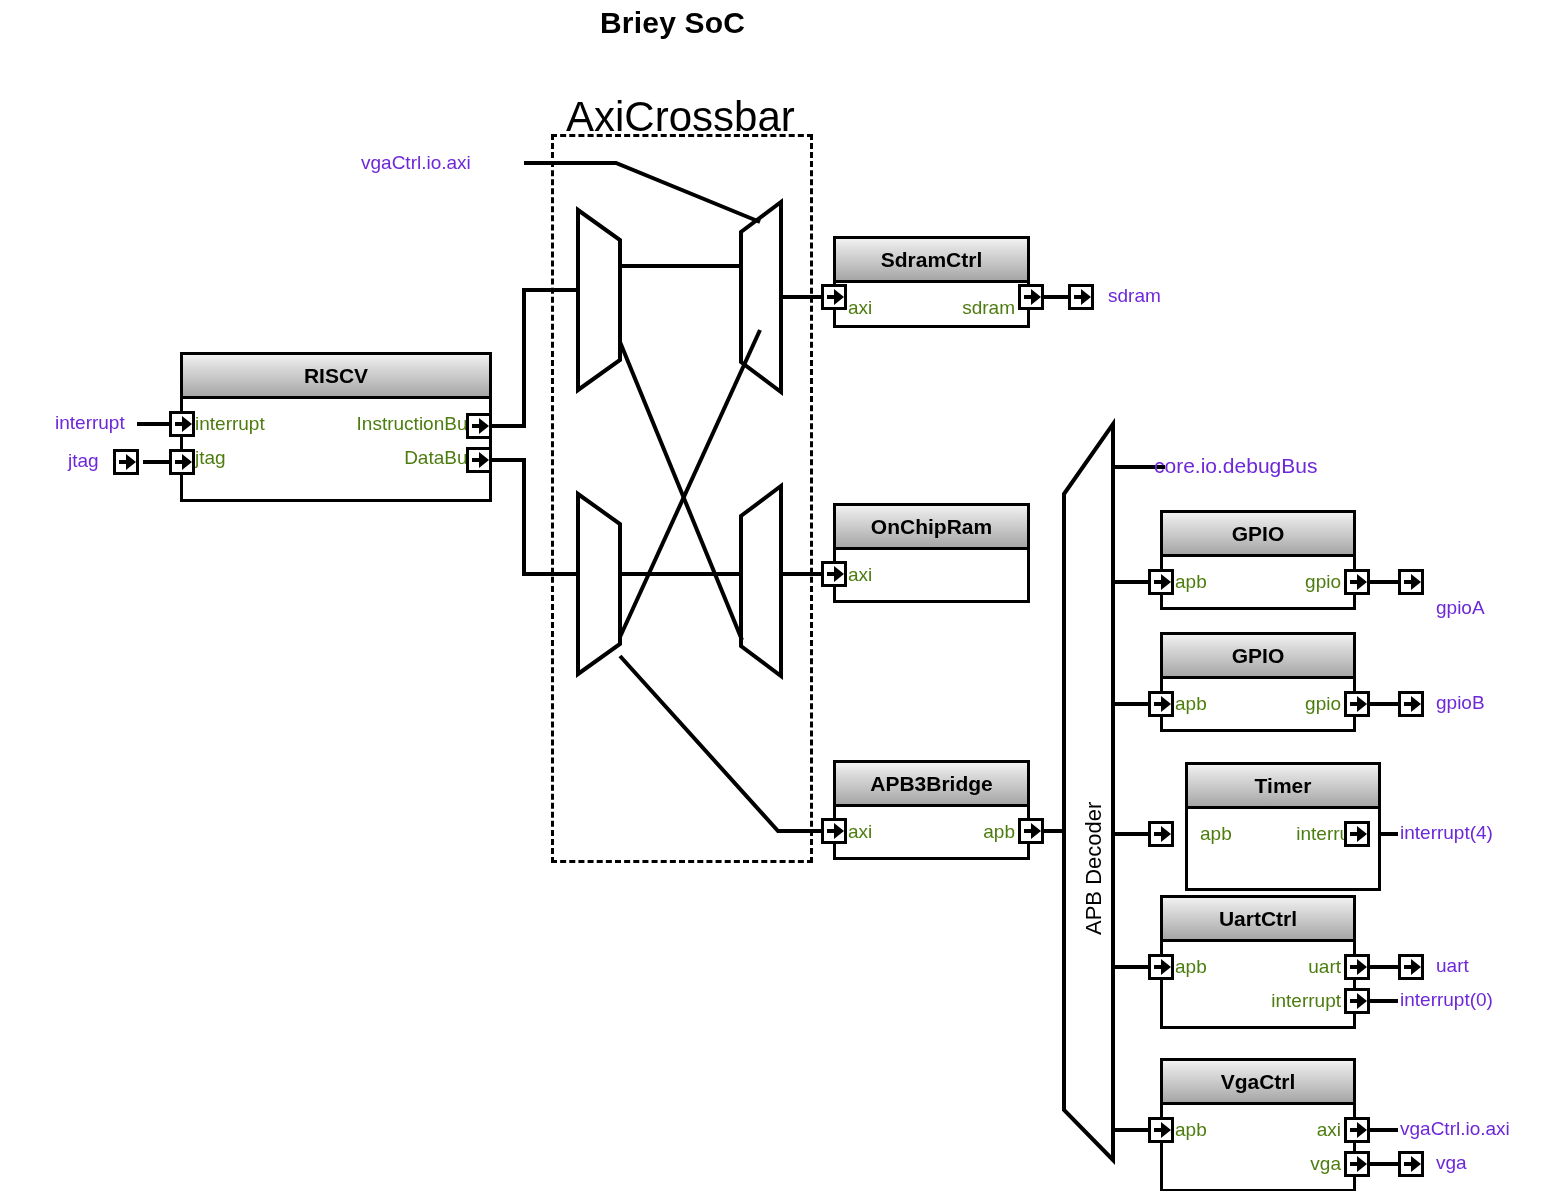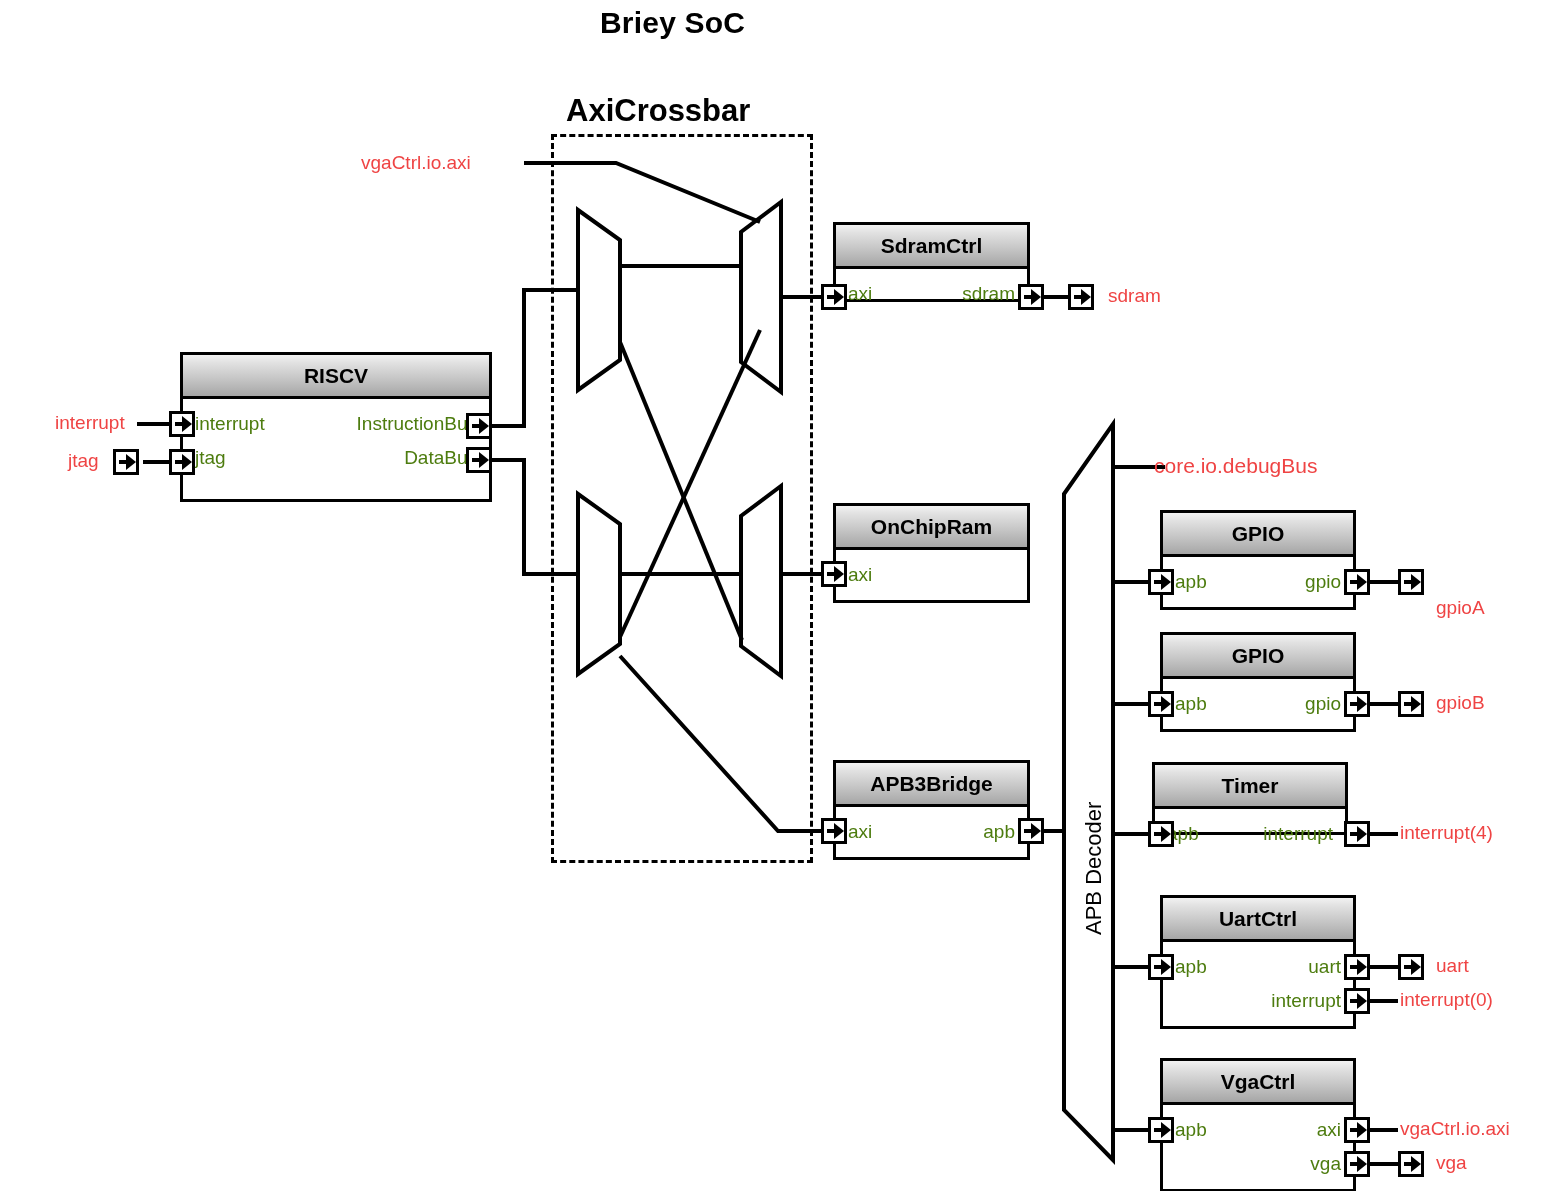--- a/index.html
+++ b/index.html
@@ -2,21 +2,21 @@
 <html><head>
 <meta charset="utf-8">
 <style>
   html,body{margin:0;padding:0;background:#ffffff;}
   body{width:1556px;height:1191px;position:relative;overflow:hidden;
        font-family:"Liberation Sans", sans-serif;color:#000;}
   #canvas{position:absolute;left:0;top:0;width:1556px;height:1191px;}
   svg.wires{position:absolute;left:0;top:0;width:1556px;height:1191px;pointer-events:none;}
 
   .title{position:absolute;font-weight:bold;font-size:30px;letter-spacing:0.2px;white-space:nowrap;}
-  .xbar-label{position:absolute;font-weight:bold;font-size:31px;white-space:nowrap;}
+  .xbar-label{position:absolute;font-weight:normal;font-size:42px;white-space:nowrap;}
 
   .dashbox{position:absolute;border:3px dashed #000;box-sizing:border-box;}
 
   
   .comp{position:absolute;box-sizing:border-box;border:3px solid #000;background:#fff;}
   .comp .hdr{height:44px;box-sizing:border-box;
       border-bottom:3px solid #000;
       background:linear-gradient(to bottom,#f2f2f2 0%,#e2e2e2 18%,#c4c4c4 60%,#a6a6a6 100%);
       display:flex;align-items:center;justify-content:center;}
   .comp .hdr span{font-weight:bold;font-size:21px;color:#000;white-space:nowrap;}
@@ -27,21 +27,21 @@
 
   
   .port{position:absolute;width:26px;height:26px;box-sizing:border-box;
         border:3px solid #000;background:#fff;}
   .port:after{content:"";position:absolute;left:3px;top:8px;width:9px;height:4px;background:#000;}
   .port:before{content:"";position:absolute;left:10px;top:2px;
         width:0;height:0;border-top:8px solid transparent;border-bottom:8px solid transparent;
         border-left:10px solid #000;}
 
   
-  .flabel{position:absolute;font-size:19px;white-space:nowrap;color:#ef4444;}
+  .flabel{position:absolute;font-size:19px;white-space:nowrap;color:#6d28d9;}
   .flabel.big{font-size:21px;}
 
   
   .apbdec-text{position:absolute;font-size:22px;white-space:nowrap;
       transform:rotate(-90deg);transform-origin:left top;}
 </style>
 </head>
 <body>
 
 <div id="canvas">
@@ -130,21 +130,21 @@
       <div class="pin l" style="top:48px;">jtag</div>
       <div class="pin r" style="top:14px;">InstructionBus</div>
       <div class="pin r" style="top:48px;">DataBus</div>
     </div>
   </div>
   <div class="port" style="left:169px;top:411px;"></div>
   <div class="port" style="left:169px;top:449px;"></div>
   <div class="port" style="left:466px;top:413px;"></div>
   <div class="port" style="left:466px;top:447px;"></div>
 
-  <div class="comp" style="left:833px;top:222px;width:197px;height:80px;">
+  <div class="comp" style="left:833px;top:236px;width:197px;height:92px;">
     <div class="hdr">
       <span>SdramCtrl</span>
     </div>
     <div class="body" style="height:53px;">
       <div class="pin l" style="top:14px;">axi</div>
       <div class="pin r" style="top:14px;">sdram</div>
     </div>
   </div>
   <div class="port" style="left:821px;top:284px;"></div>
   <div class="port" style="left:1018px;top:284px;"></div>
@@ -198,21 +198,21 @@
     <div class="body" style="height:53px;">
       <div class="pin l" style="top:14px;">apb</div>
       <div class="pin r" style="top:14px;">gpio</div>
     </div>
   </div>
   <div class="port" style="left:1148px;top:691px;"></div>
   <div class="port" style="left:1344px;top:691px;"></div>
   <div class="port" style="left:1398px;top:691px;"></div>
   <div class="flabel" style="left:1436px;top:692px;">gpioB</div>
 
-  <div class="comp" style="left:1152px;top:762px;width:196px;height:73px;">
+  <div class="comp" style="left:1185px;top:762px;width:196px;height:129px;">
     <div class="hdr">
       <span>Timer</span>
     </div>
     <div class="body" style="height:53px;">
       <div class="pin l" style="top:14px;">apb</div>
       <div class="pin r" style="top:14px;">interrupt</div>
     </div>
   </div>
   <div class="port" style="left:1148px;top:821px;"></div>
   <div class="port" style="left:1344px;top:821px;"></div>

